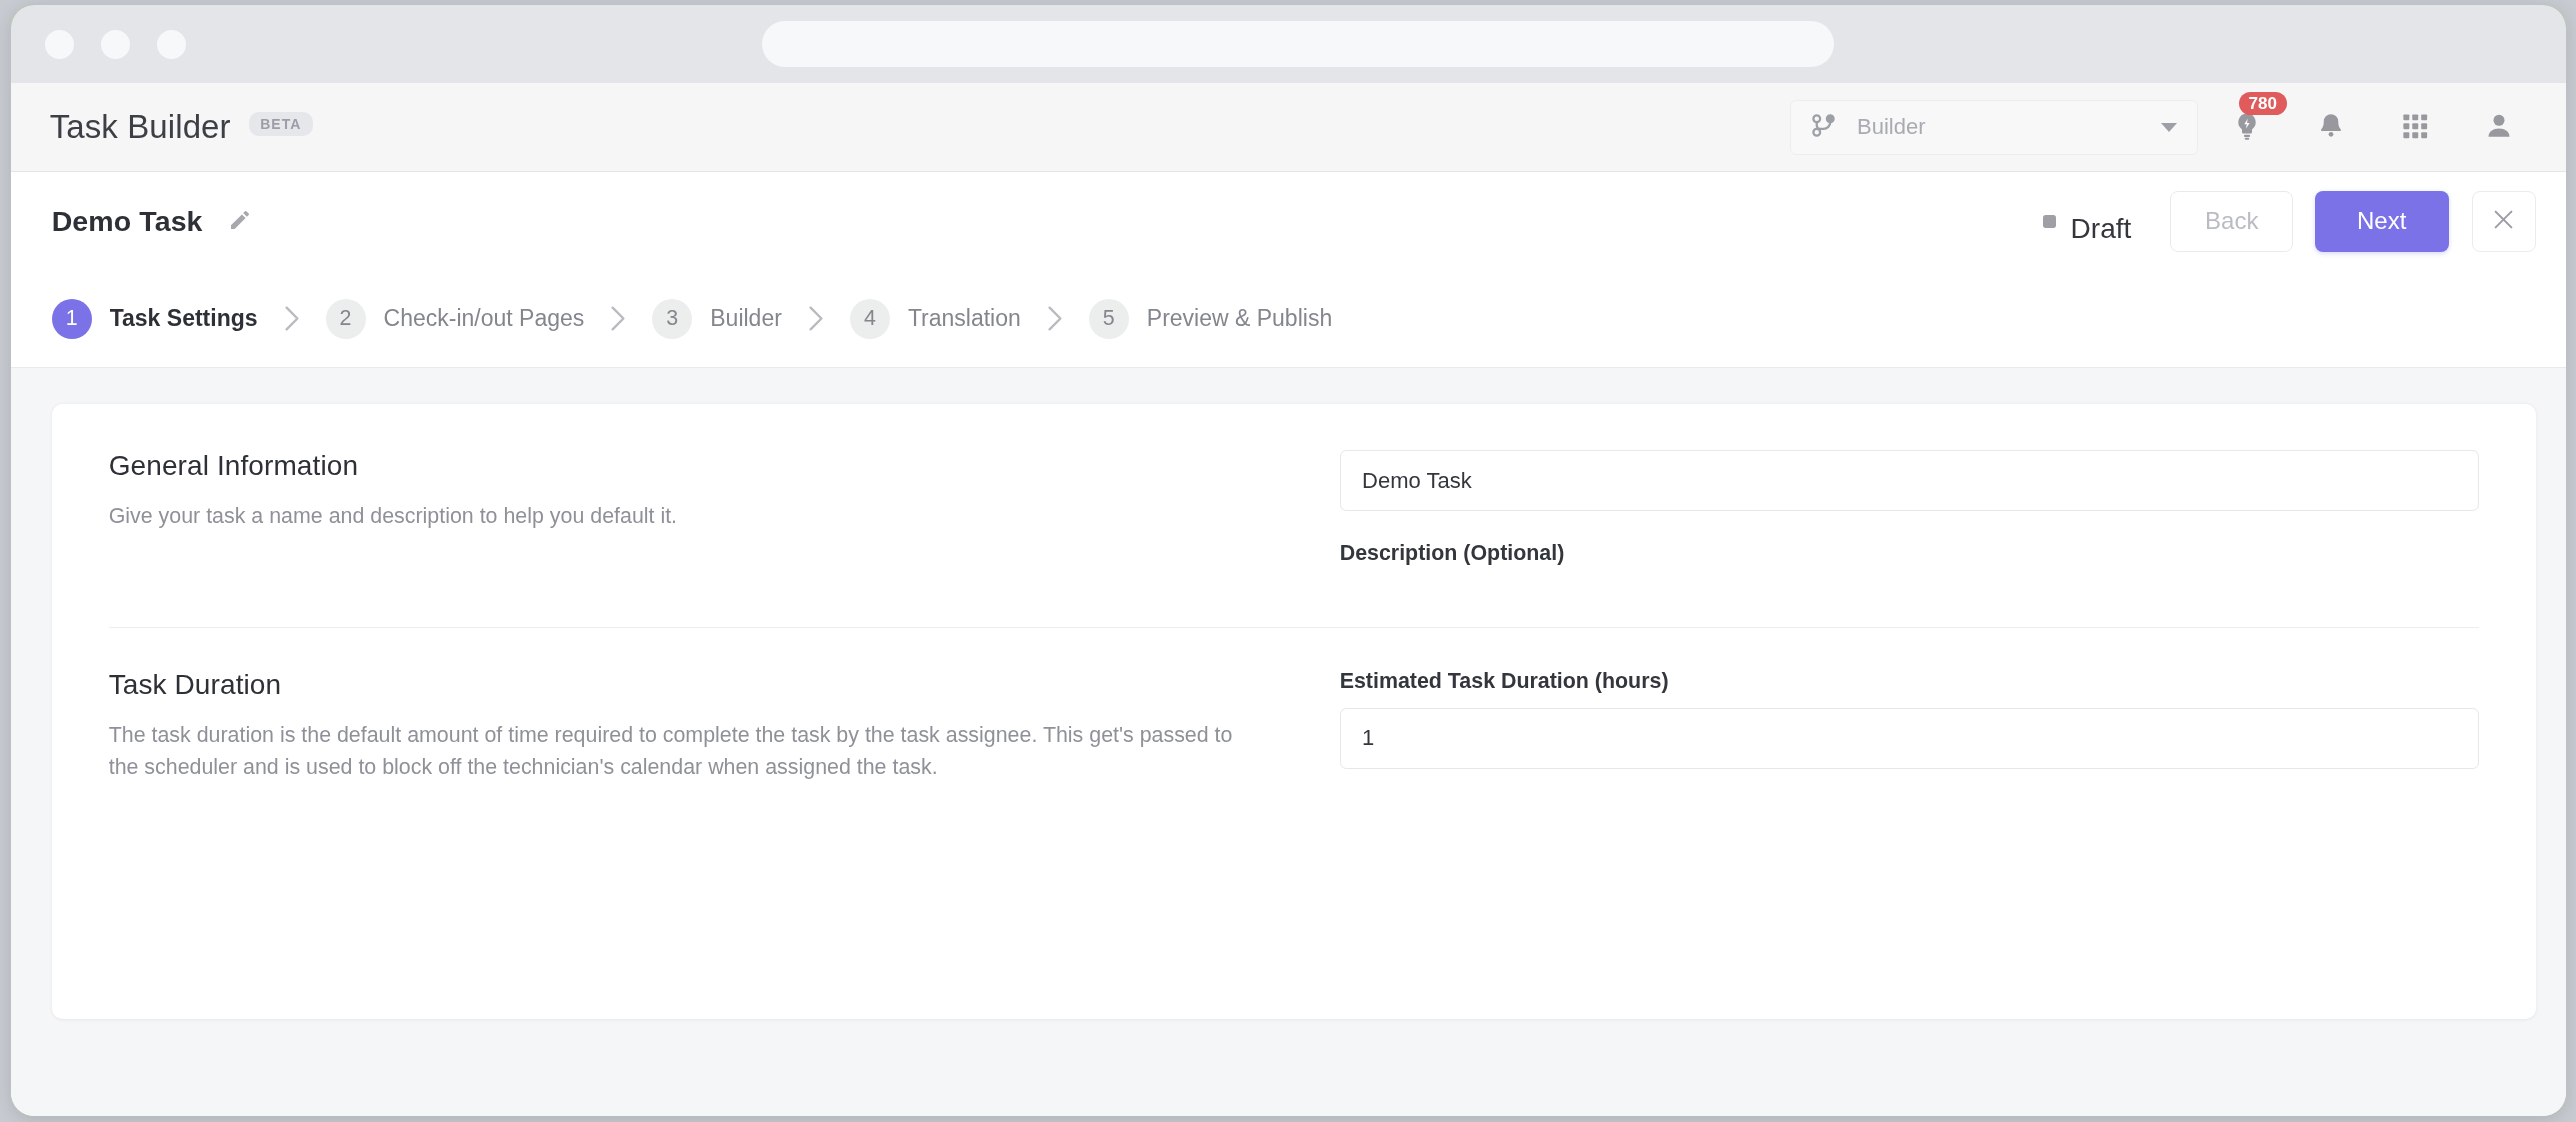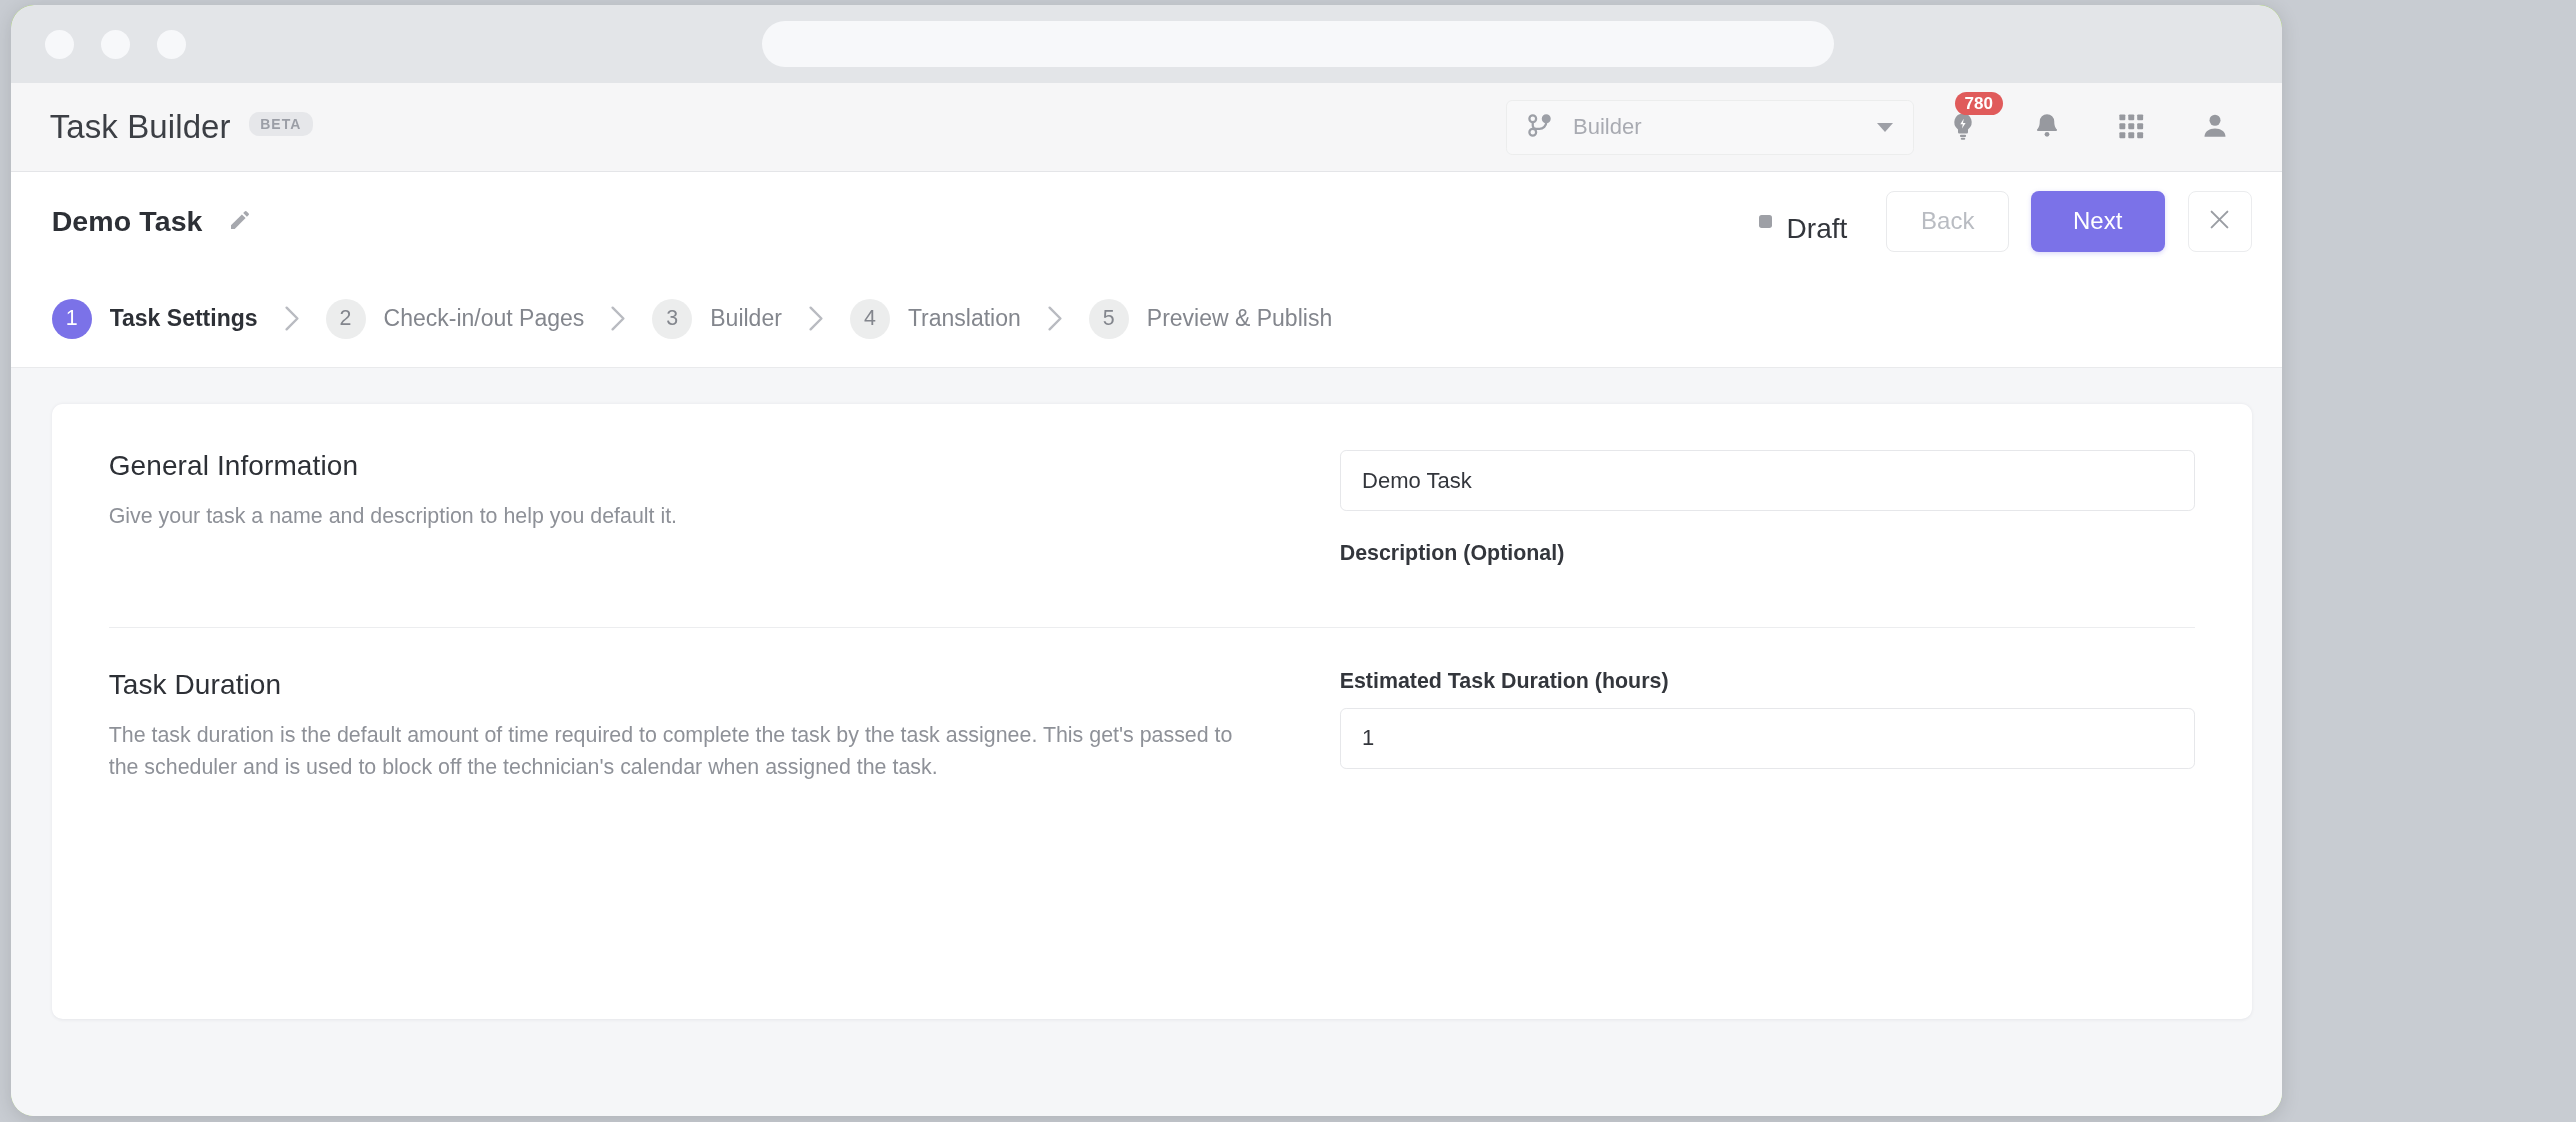--- a/index.html
+++ b/index.html
@@ -10,21 +10,21 @@
     background: #c8ccd2;
     font-family: "Liberation Sans", sans-serif;
     overflow: hidden;
   }
 
   
   .browser-window {
     position: absolute;
     left: 10.7px;
     top: 5.4px;
-    width: 2271px;
+    width: 2555px;
     height: 1111px;
     background: #84cc16;
     border-radius: 23px;
     overflow: hidden;
     box-shadow: 0 3.6px 19.6px rgba(0,0,0,0.13);
   }
 
   .browser-chrome {
     height: 78px;
     background: #e3e5e8;

